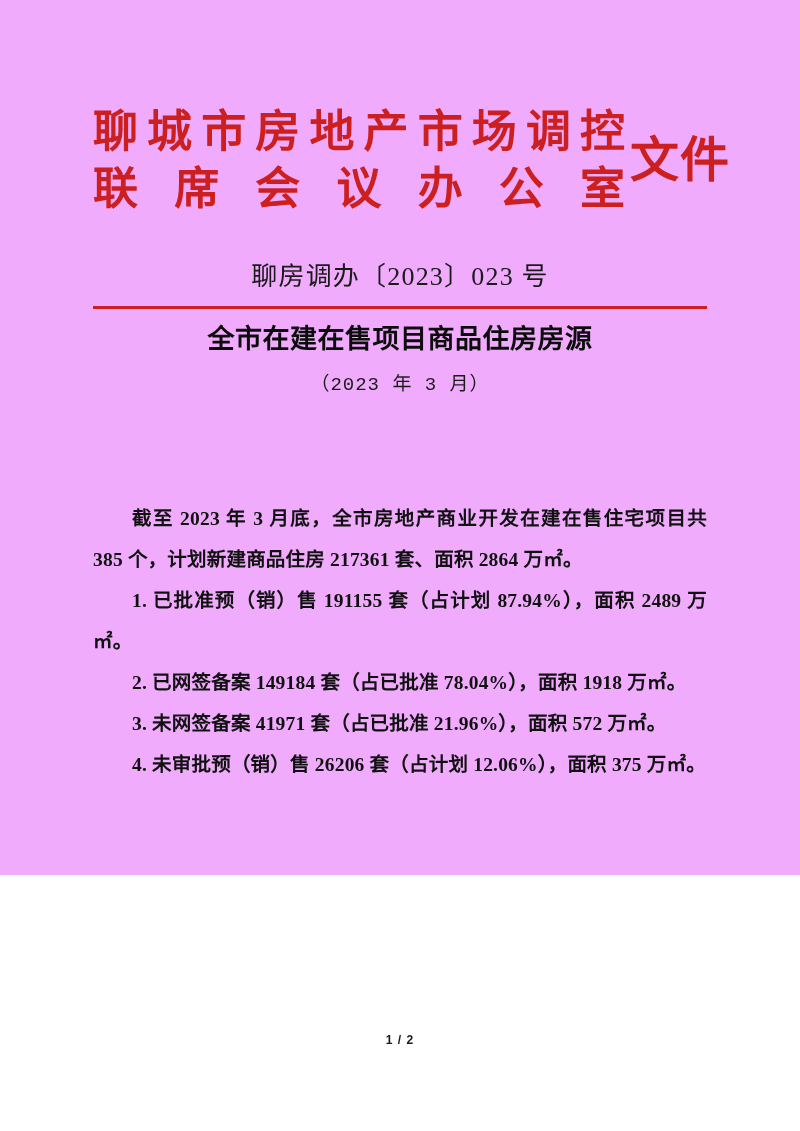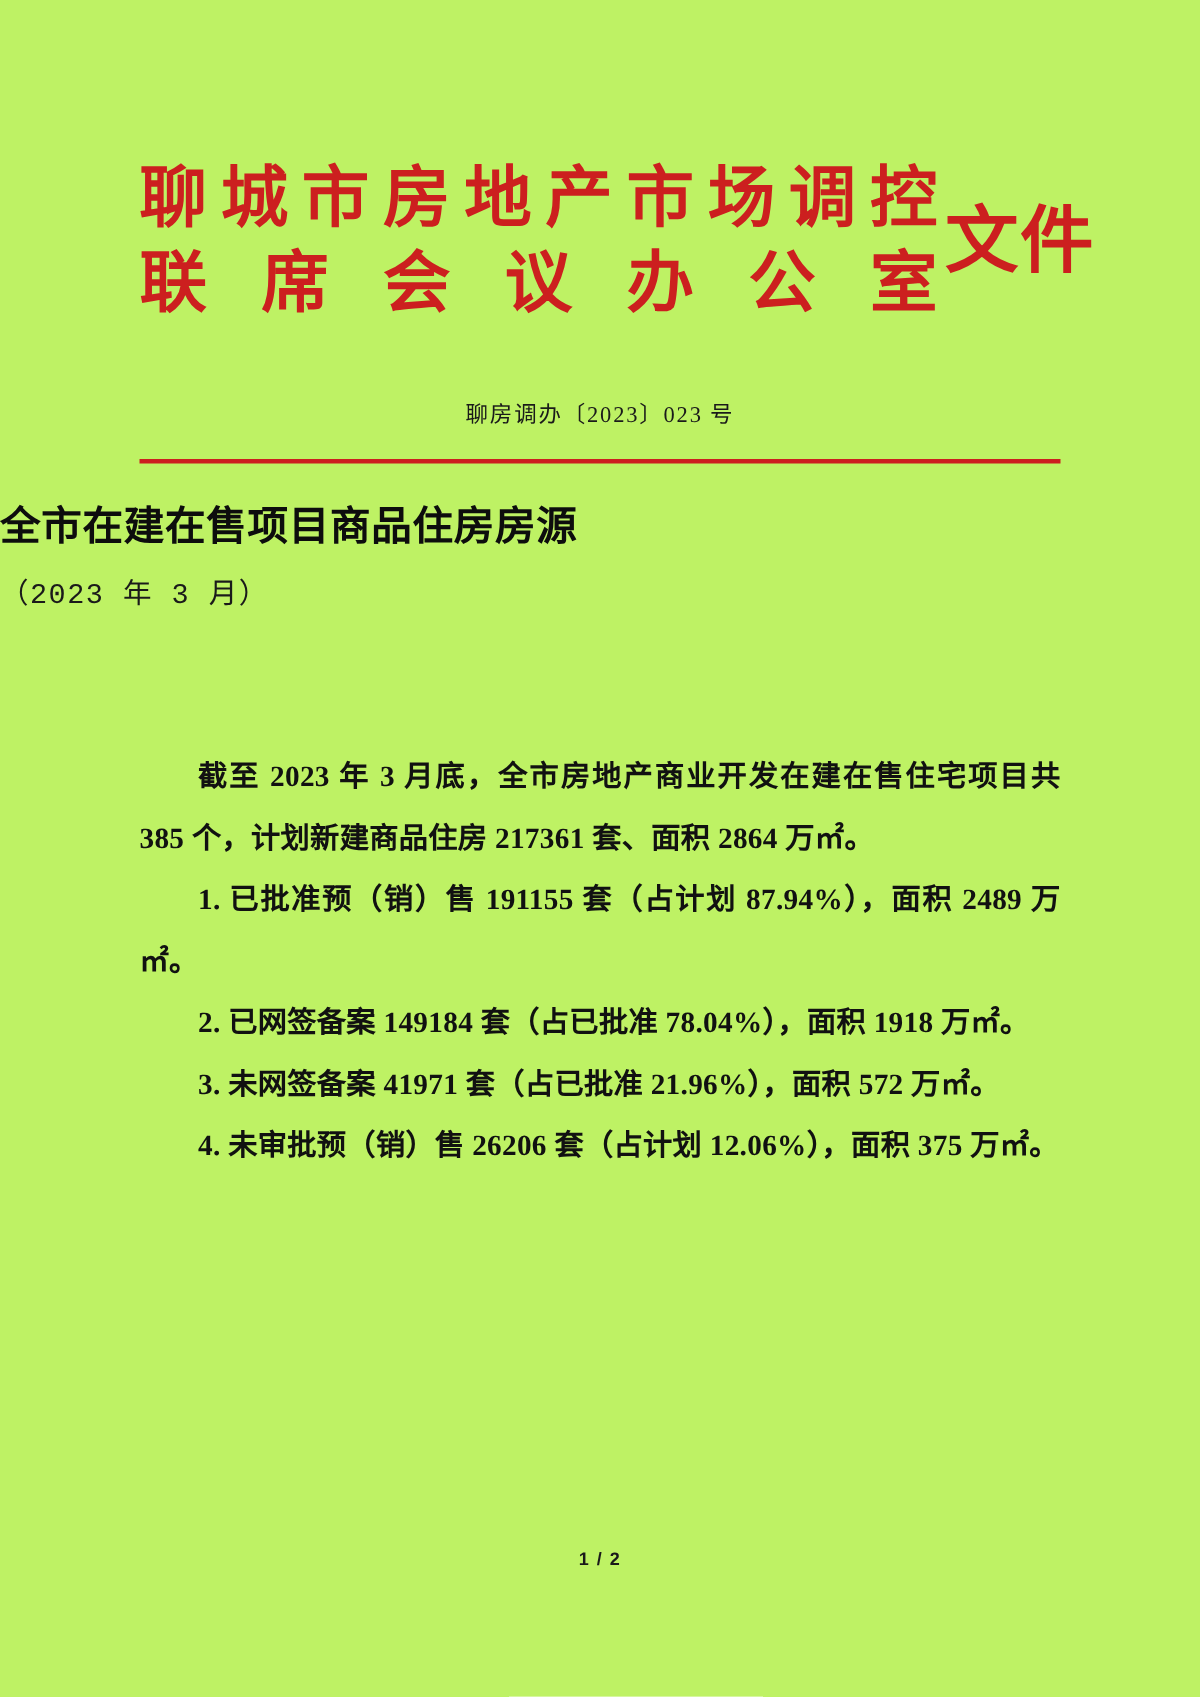--- a/index.html
+++ b/index.html
@@ -15,22 +15,22 @@
     overflow: hidden;
     font-family: "Liberation Serif", "DejaVu Serif", serif;
     color: #111111;
     -webkit-font-smoothing: antialiased;
   }
 
   .page {
     position: absolute;
     inset: 0;
     width: 800px;
-    height: 1131px;
-    background: #bef264;
+    height: 875px;
+    background: #f0abfc;
   }
 
   
   .masthead {
     position: absolute;
     left: 0;
     top: 104px;
     width: 800px;
     height: 120px;
   }
@@ -72,44 +72,44 @@
     letter-spacing: 1px;
   }
 
   
   .doc-number {
     position: absolute;
     left: 0;
     top: 264px;
     width: 800px;
     text-align: center;
-    font-size: 15px;
+    font-size: 26px;
     line-height: 26px;
     letter-spacing: 1.2px;
     color: #1a1a1a;
     white-space: nowrap;
   }
 
   
   .red-rule {
     position: absolute;
     left: 93px;
     top: 306px;
     width: 614px;
     height: 3px;
     background: #CC1F1F;
   }
 
   
   .title-block {
     position: absolute;
     left: 0;
-    top: 332px;
-    width: 800px;
-    text-align: left;
+    top: 320px;
+    width: 800px;
+    text-align: center;
   }
   .doc-title {
     font-family: "Liberation Sans", "DejaVu Sans", sans-serif;
     font-weight: 700;
     font-size: 27px;
     line-height: 38px;
     letter-spacing: 0.5px;
     color: #0d0d0d;
     margin: 0;
   }

